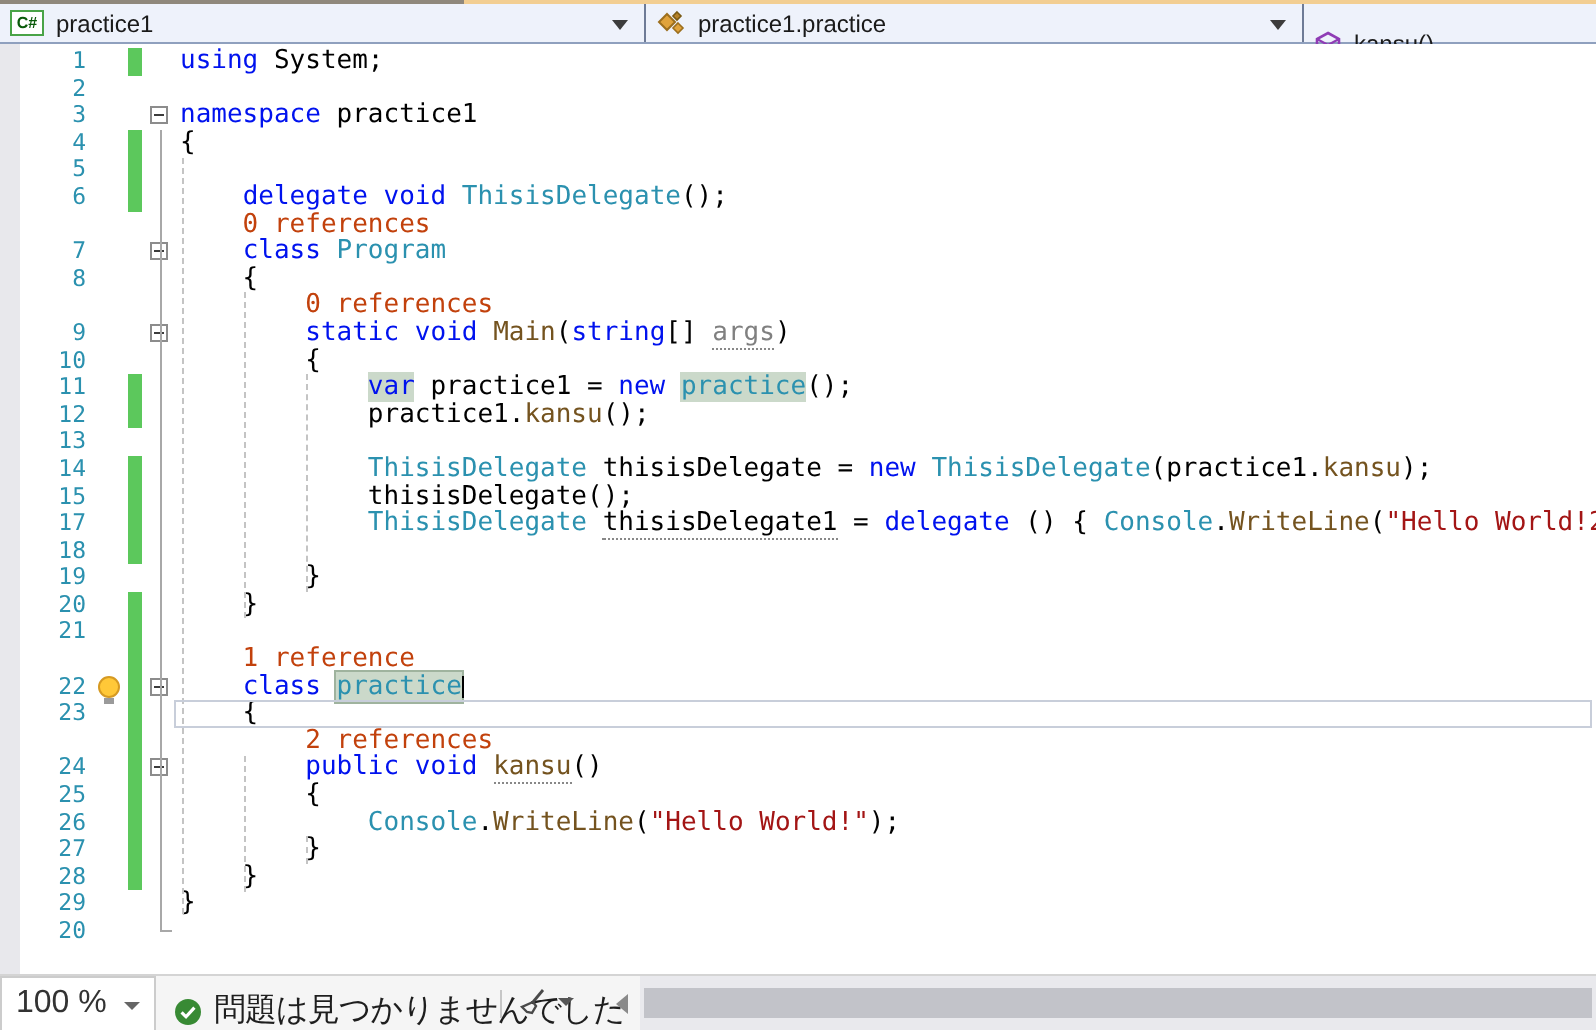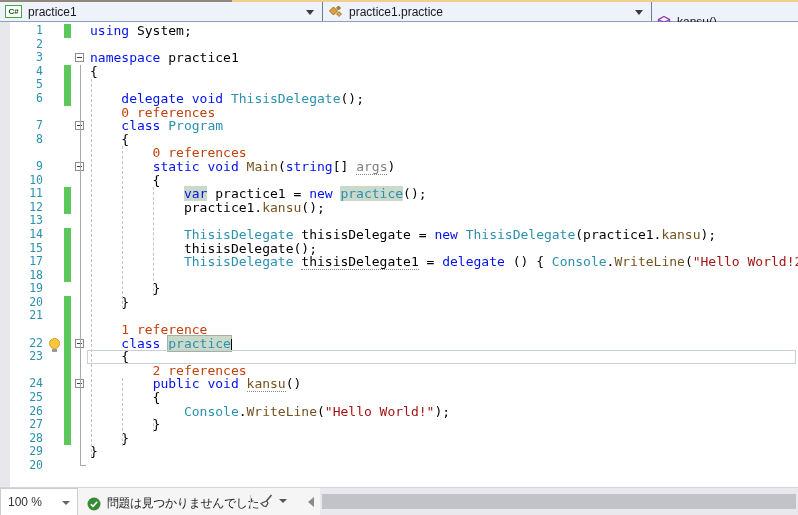--- a/index.html
+++ b/index.html
@@ -66,21 +66,21 @@
 
   
   .guide { position:absolute; width:0; border-left:1px dashed #c4c4c4; }
   .outline-line { position:absolute; left:80px; width:6px; border-left:1px solid #a8a8a8;
                   border-bottom:1px solid #a8a8a8; }
   #current-line { position:absolute; left:87px; right:2px; top:328px; height:14px;
                   border:1px solid #c8ceda; background:transparent; }
 
   
   #statusbar { position:absolute; left:0; top:487px; width:798px; height:28px;
-               background:#f5f5f5; border-top:1px solid #d4d4d4; font-size:12px; }
+               background:#f5f5f5; border-top:1px solid #d4d4d4; font-size:16px; }
   #zoom-combo { position:absolute; left:0; top:0; width:78px; height:28px; background:#fff;
                 border:1px solid #cccccc; display:flex; align-items:center; }
   #zoom-combo .zlabel { margin-left:7px; color:#333; }
   #zoom-combo .zarrow { position:absolute; right:7px; top:12px; width:0; height:0;
                         border-left:4px solid transparent; border-right:4px solid transparent;
                         border-top:4px solid #666; }
   #health { position:absolute; left:87px; top:7px; display:flex; align-items:center; }
   #health .msg { margin-left:6px; color:#1e1e1e; letter-spacing:-0.5px; }
   #sb-sep { position:absolute; left:250px; top:7px; width:1px; height:14px; background:#c6c6c6; }
   #cleanup { position:absolute; left:258px; top:5px; display:flex; align-items:center; }

